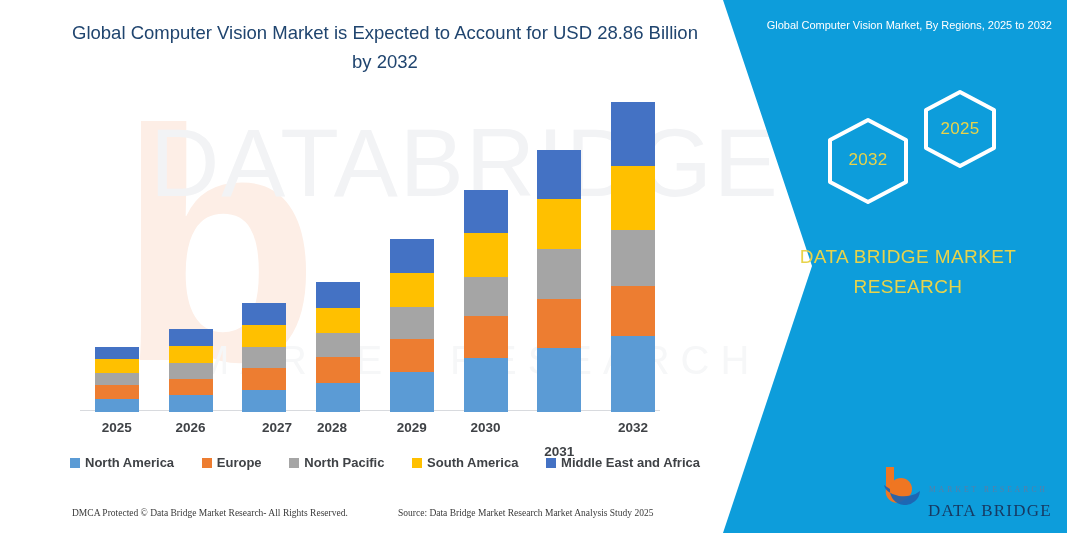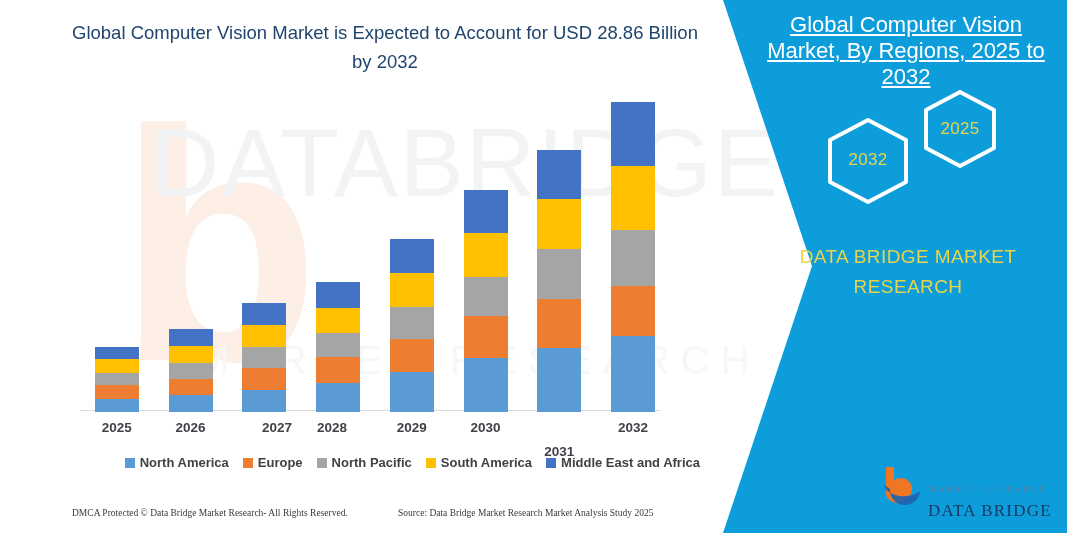--- a/index.html
+++ b/index.html
@@ -33,23 +33,22 @@
   }
 
   
   .blue-panel{
     position:absolute;top:0;left:0;width:1067px;height:533px;
   }
   .blue-panel svg{display:block;}
 
   .panel-title{
     position:absolute;left:760px;top:12px;width:292px;
-    text-align:center;color:#ffffff;font-size:22px;line-height:26px;
+    text-align:right;color:#ffffff;font-size:11px;line-height:26px;
     font-weight:400;
-    text-decoration:underline;
   }
   .hexwrap{position:absolute;left:820px;top:88px;width:180px;height:116px;}
   .hex-label{
     position:absolute;color:#e8d34a;font-size:17px;font-weight:400;
     letter-spacing:.3px;
   }
   .brand-big{
     position:absolute;left:762px;top:242px;width:292px;text-align:center;
     color:#e8d34a;font-size:19px;line-height:30px;font-weight:400;
     letter-spacing:.4px;
@@ -84,21 +83,21 @@
   .seg{width:100%;display:block;}
 
   .xticks{position:absolute;left:80px;top:420px;width:590px;height:22px;}
   .xtick{
     position:absolute;width:60px;text-align:center;
     color:#3f4246;font-size:13.5px;font-weight:700;
   }
 
   .legend{
     position:absolute;left:70px;top:455px;width:630px;
-    display:flex;justify-content:flex-end;align-items:center;gap:14px;
+    display:flex;justify-content:space-between;align-items:center;gap:14px;
   }
   .legend-item{display:flex;align-items:center;gap:5px;}
   .legend-swatch{width:10px;height:10px;display:block;}
   .legend-label{color:#3f4246;font-size:13px;font-weight:700;white-space:nowrap;}
 
   .footer{position:absolute;left:0;top:508px;width:700px;height:20px;}
   .foot-l{
     position:absolute;left:72px;top:0;color:#3a3a3a;font-size:9.5px;
     font-family:"Liberation Serif",serif;white-space:nowrap;
   }

